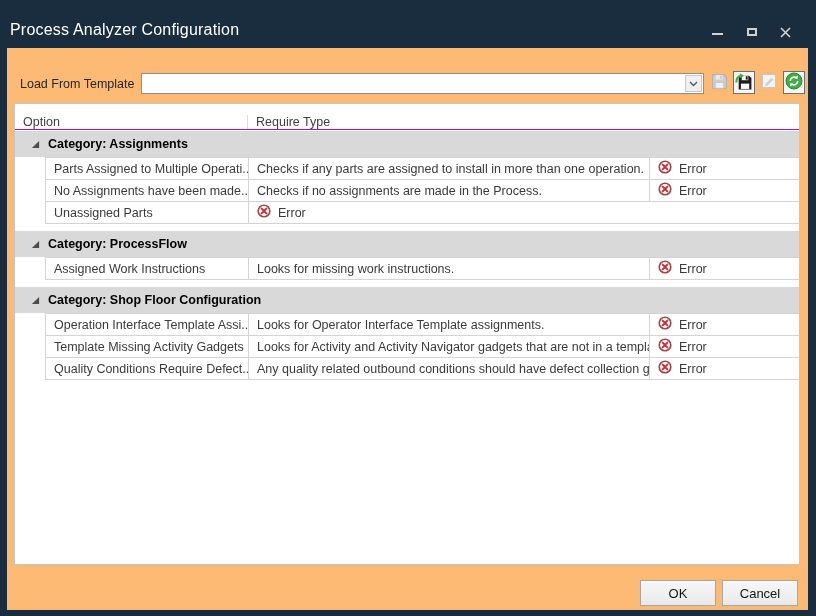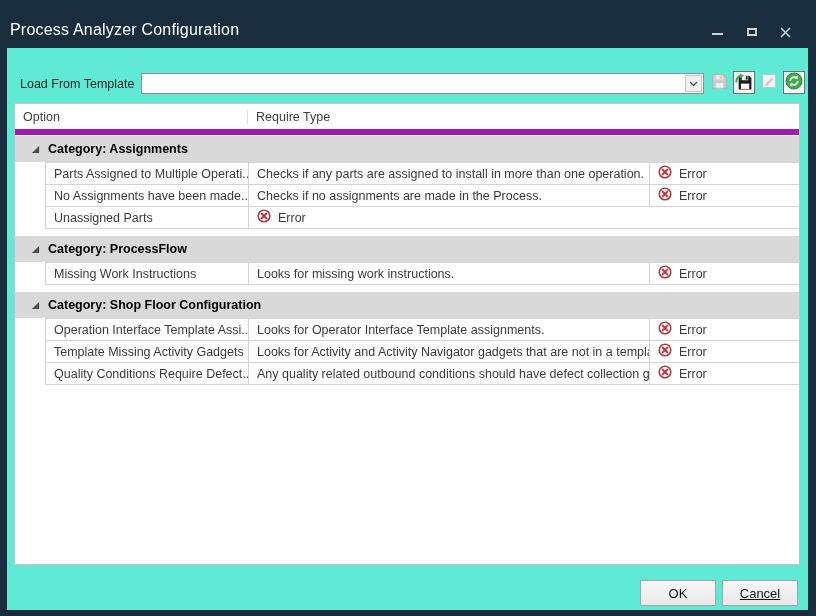--- a/index.html
+++ b/index.html
@@ -11,50 +11,50 @@
     -webkit-font-smoothing:antialiased;
   }
   
   .titlebar{position:absolute;top:0;left:0;width:816px;height:48px;background:#192d3e;}
   .title{position:absolute;left:10px;top:21px;color:#ffffff;font-size:16px;font-weight:400;letter-spacing:.2px;white-space:nowrap;}
   .win-controls{position:absolute;right:24px;top:25px;display:flex;gap:21px;align-items:center;height:14px;}
   .wc{display:flex;align-items:center;justify-content:center;width:13px;height:13px;cursor:default;}
   .wc-min-glyph{width:11px;height:2px;background:#ccd3d9;margin-top:4px;}
   .wc-max-glyph{width:10px;height:8px;border:2px solid #ccd3d9;box-sizing:border-box;}
   
-  .content{position:absolute;left:7px;top:48px;width:801px;height:562px;background:#5eead4;}
+  .content{position:absolute;left:7px;top:48px;width:801px;height:562px;background:#fdba74;}
   
   .tb-label{position:absolute;left:13px;top:29px;font-size:12.5px;color:#262626;white-space:nowrap;}
   .combo{position:absolute;left:134px;top:25px;width:563px;height:21px;border:1px solid #8f8f8f;box-sizing:border-box;background:#fff;}
   .combo-input{position:absolute;left:0;top:0;width:540px;height:19px;border:0;outline:none;font-size:12px;padding:0 4px;box-sizing:border-box;background:transparent;}
   .combo-btn{position:absolute;right:1px;top:1px;width:17px;height:17px;background:#f0f0f0;border:1px solid #c8c8c8;box-sizing:border-box;display:flex;align-items:center;justify-content:center;}
   .tb-icons{position:absolute;left:701px;top:23px;display:flex;gap:3px;align-items:center;}
   .icon-btn{width:22px;height:23px;display:flex;align-items:center;justify-content:center;background:transparent;border:1px solid transparent;box-sizing:border-box;padding:0;}
   .icon-btn.framed{border:1px solid #6f6f6f;background:#f6f6f6;}
   
   .table{position:absolute;left:7px;top:55px;width:786px;height:462px;border:1px solid #c6c6c6;box-sizing:border-box;background:#fff;font-size:12.5px;color:#3a3a3a;overflow:hidden;}
-  .thead{display:flex;height:25px;border-bottom:6px solid #a21caf;align-items:center;}
+  .thead{display:flex;height:25px;border-bottom:1px solid #a21caf;align-items:flex-end;}
   .th{padding-left:8px;display:flex;align-items:center;box-sizing:border-box;color:#404040;}
   .th-opt{width:233px;border-right:1px solid #dcdcdc;}
   .th-desc{width:401px;border-right:1px solid #dcdcdc;}
   .th-an{flex:1;}
   .group-header{height:26px;background:#d9d9d9;display:flex;align-items:center;margin-top:7px;}
   .group-header.first{margin-top:1px;}
   .expander{margin-left:16px;margin-right:8px;display:flex;align-items:center;}
   .group-label{font-weight:bold;color:#000;font-size:12.5px;white-space:nowrap;}
   .rows{margin-left:30px;border-left:1px solid #d4d4d4;border-top:1px solid #d4d4d4;}
   .row{display:flex;height:21px;border-bottom:1px solid #d4d4d4;align-items:stretch;background:#fff;}
   .cell{padding-left:8px;box-sizing:border-box;white-space:nowrap;overflow:hidden;display:flex;align-items:center;color:#3a3a3a;}
   .c-opt{width:203px;border-right:1px solid #d4d4d4;}
   .c-desc{width:401px;border-right:1px solid #d4d4d4;}
   .c-an{flex:1;gap:7px;}
   
   .btn{position:absolute;width:76px;height:26px;background:linear-gradient(#f7f7f7,#e9e9e9);border:1px solid #a6a6a6;box-sizing:border-box;font-family:"Liberation Sans",sans-serif;font-size:13px;color:#151515;display:flex;align-items:center;justify-content:center;padding:4px;}
   .btn-ok{left:633px;top:532px;}
-  .btn-cancel{left:715px;top:532px;text-decoration:underline;}
+  .btn-cancel{left:715px;top:532px;}
 </style>
 </head>
 <body>
 
 <div class="titlebar">
   <span class="title">Process Analyzer Configuration</span>
   <div class="win-controls">
     <span class="wc">
         <span class="wc-min-glyph"></span>
       </span>
@@ -180,21 +180,21 @@
       <div class="group-header">
         <span class="expander">
           <svg width="9" height="9" viewBox="0 0 10 10">
               <path d="M9 1 V9 H1 Z" fill="#4c4c4c"></path>
             </svg>
         </span>
         <span class="group-label">Category: ProcessFlow</span>
       </div>
       <div class="rows">
         <div class="row">
-          <div class="cell c-opt">Missing Work Instructions</div>
+          <div class="cell c-opt">Assigned Work Instructions</div>
           <div class="cell c-desc">Looks for missing work instructions.</div>
           <div class="cell c-an">
             <span><svg width="14" height="14" viewBox="0 0 16 16">
                   <circle cx="8" cy="8" r="6.6" fill="#fff" stroke="#9a4848" stroke-width="1.9"></circle>
                   <path d="M5.3 5.3 L10.7 10.7 M10.7 5.3 L5.3 10.7" stroke="#d42a33" stroke-width="2.3" stroke-linecap="round"></path>
                 </svg></span>
             <span>Error</span>
           </div>
         </div>
       </div>

